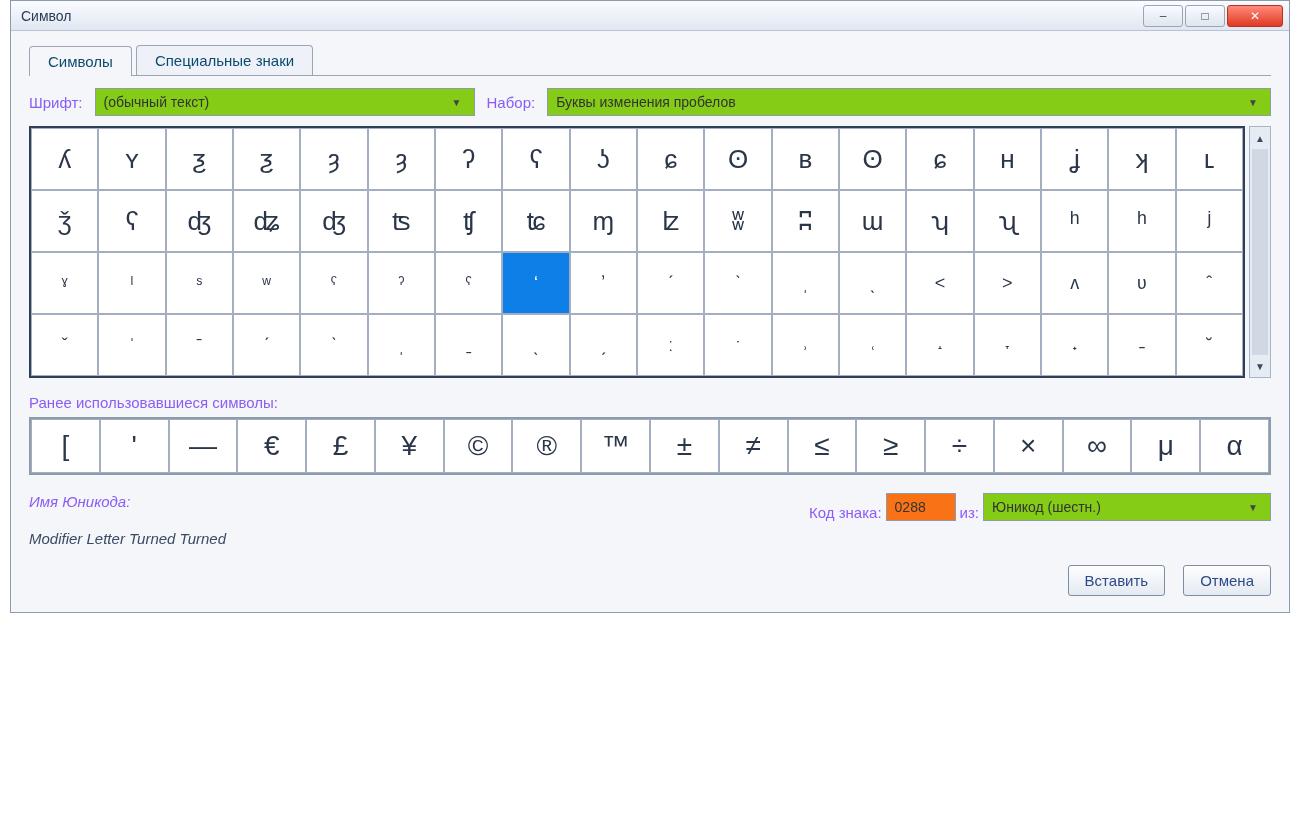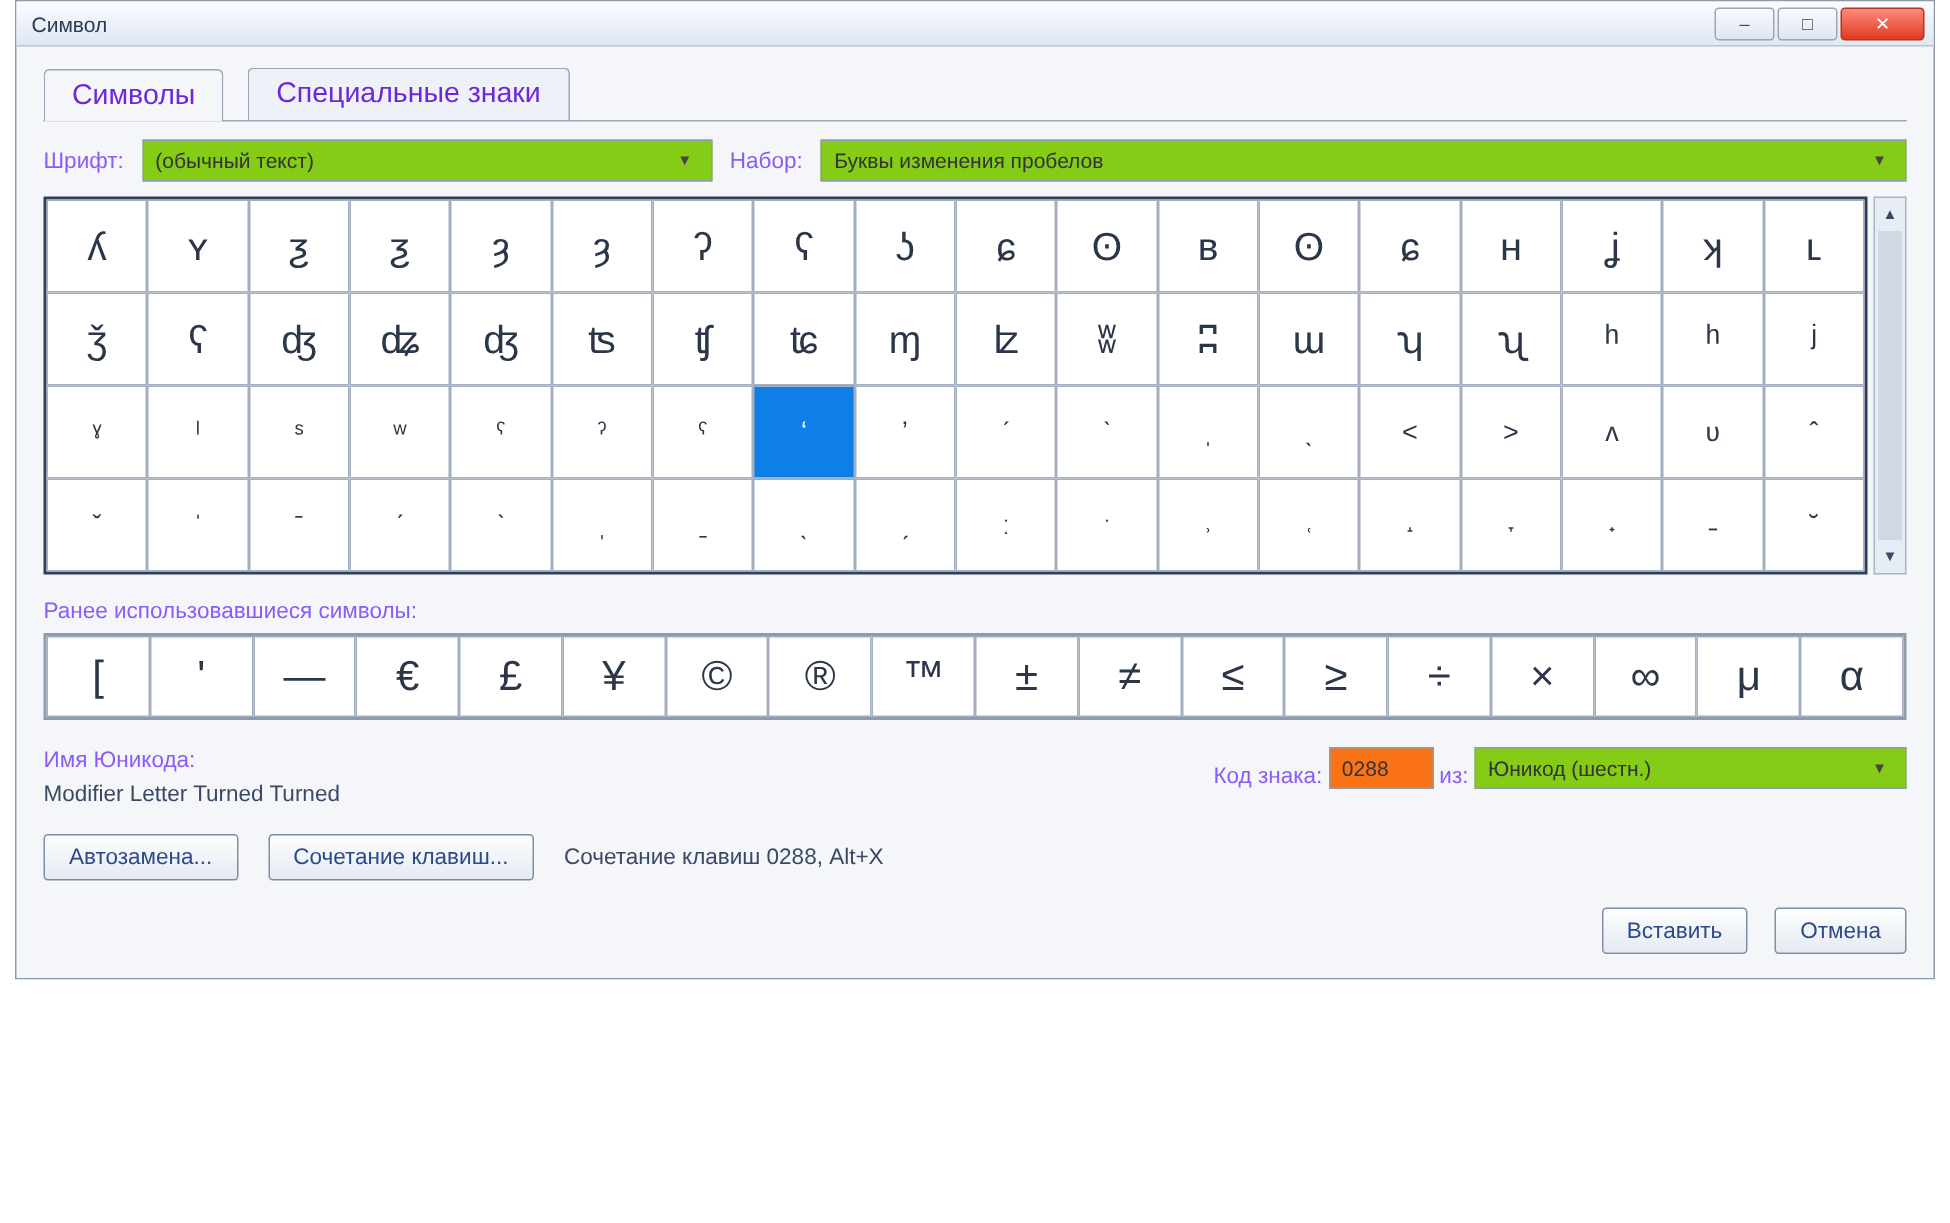--- a/index.html
+++ b/index.html
@@ -46,25 +46,25 @@
 .tabs {
   display: flex;
   border-bottom: 1px solid #9aa6b7;
   margin-bottom: 12px;
 }
 .tab {
   padding: 6px 18px;
   border: 1px solid #9aa6b7;
   border-bottom: none;
   background: #eef2f8;
-  margin-right: 16px;
+  margin-right: 4px;
   border-top-left-radius: 4px;
   border-top-right-radius: 4px;
-  font-size: 19px;
-  color: #6d28d9;
+  font-size: 15px;
+  color: #0c4a6e;
 }
 .tab.active {
   background: #f4f6f9;
   position: relative;
   top: 1px;
 }
 .row {
   display: flex;
   align-items: center;
   margin-bottom: 10px;
@@ -143,21 +143,21 @@
   display: flex; align-items: center; justify-content: center;
   font-size: 28px; color: #2b3749;
 }
 .unicode-block {
   margin-top: 18px;
   display: flex;
   justify-content: space-between;
   align-items: flex-start;
   gap: 20px;
 }
-.unicode-left { display: flex; flex-direction: column; gap: 6px; }
+.unicode-left { display: flex; flex-direction: column; gap: 20px; font-style: italic; }
 .unicode-right { display: flex; align-items: flex-end; gap: 4px; }
 .textbox {
   border: 1px solid #8e9bab;
   background: #f97316;
   height: 28px;
   padding: 0 8px;
   display: flex; align-items: center;
 }
 .btnrow { display: flex; gap: 20px; align-items: center; margin-top: 18px; }
 .button {
@@ -323,24 +323,19 @@
           <span>0288</span>
         </div>
         <span class="label">из:</span>
         <div class="combo" style="width:288px;flex:none">
           <span>Юникод (шестн.)</span>
           <span class="arrow">▼</span>
         </div>
       </div>
     </div>
 
-    <div class="btnrow">
-      <div class="button">Автозамена...</div>
-      <div class="button">Сочетание клавиш...</div>
-      <span class="hint">Сочетание клавиш 0288, Alt+X</span>
-    </div>
 
     <div class="footer">
       <div class="button">Вставить</div>
       <div class="button">Отмена</div>
     </div>
   </div>
 </div>
 
 </body></html>

